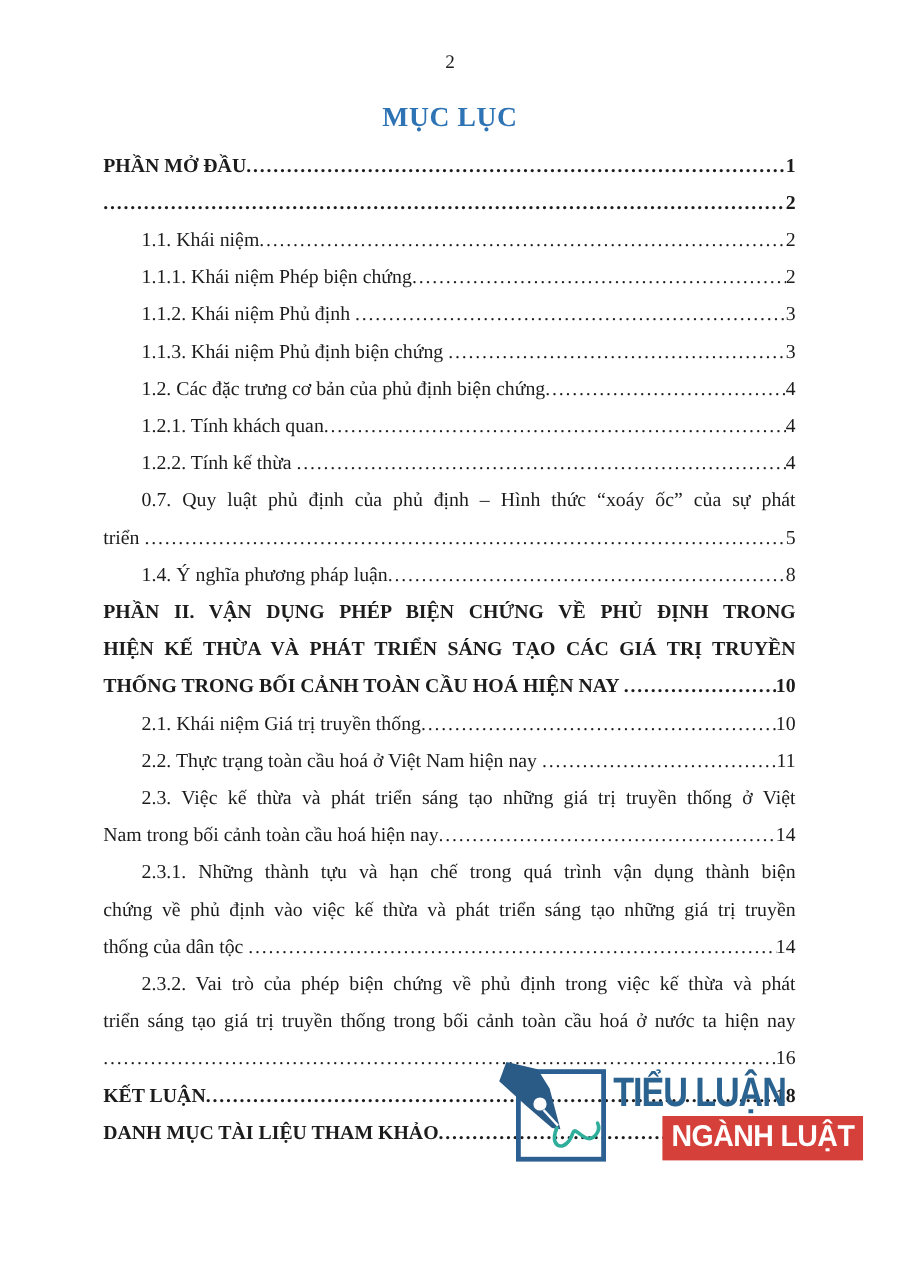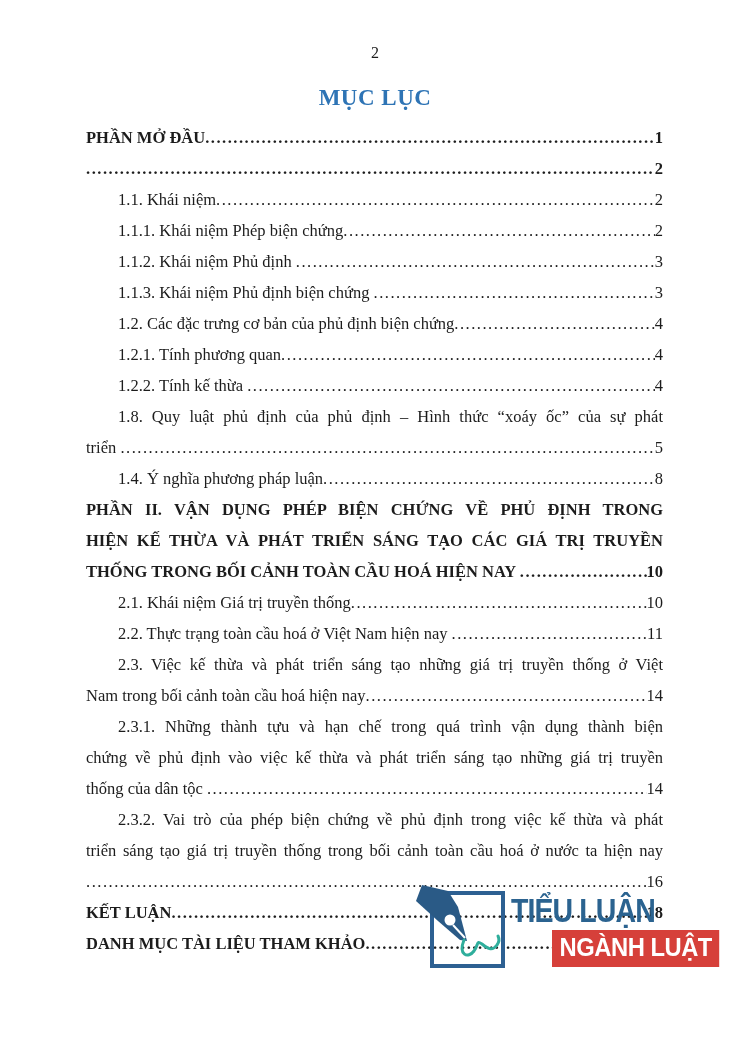--- a/index.html
+++ b/index.html
@@ -89,30 +89,30 @@
         <span class="t">1.1.3. Khái niệm Phủ định biện chứng </span>
         <span class="leader"></span>
         <span class="pg">3</span>
       </div>
       <div class="row sub flexrow">
         <span class="t">1.2. Các đặc trưng cơ bản của phủ định biện chứng</span>
         <span class="leader"></span>
         <span class="pg">4</span>
       </div>
       <div class="row sub flexrow">
-        <span class="t">1.2.1. Tính phương quan</span>
+        <span class="t">1.2.1. Tính khách quan</span>
         <span class="leader"></span>
         <span class="pg">4</span>
       </div>
       <div class="row sub flexrow">
         <span class="t">1.2.2. Tính kế thừa </span>
         <span class="leader"></span>
         <span class="pg">4</span>
       </div>
-      <div class="row sub justify"><span class="jt">1.8. Quy luật phủ định của phủ định – Hình thức “xoáy ốc” của sự phát</span></div>
+      <div class="row sub justify"><span class="jt">0.7. Quy luật phủ định của phủ định – Hình thức “xoáy ốc” của sự phát</span></div>
       <div class="row cont flexrow">
         <span class="t">triển </span>
         <span class="leader"></span>
         <span class="pg">5</span>
       </div>
       <div class="row sub flexrow">
         <span class="t">1.4. Ý nghĩa phương pháp luận</span>
         <span class="leader"></span>
         <span class="pg">8</span>
       </div>

